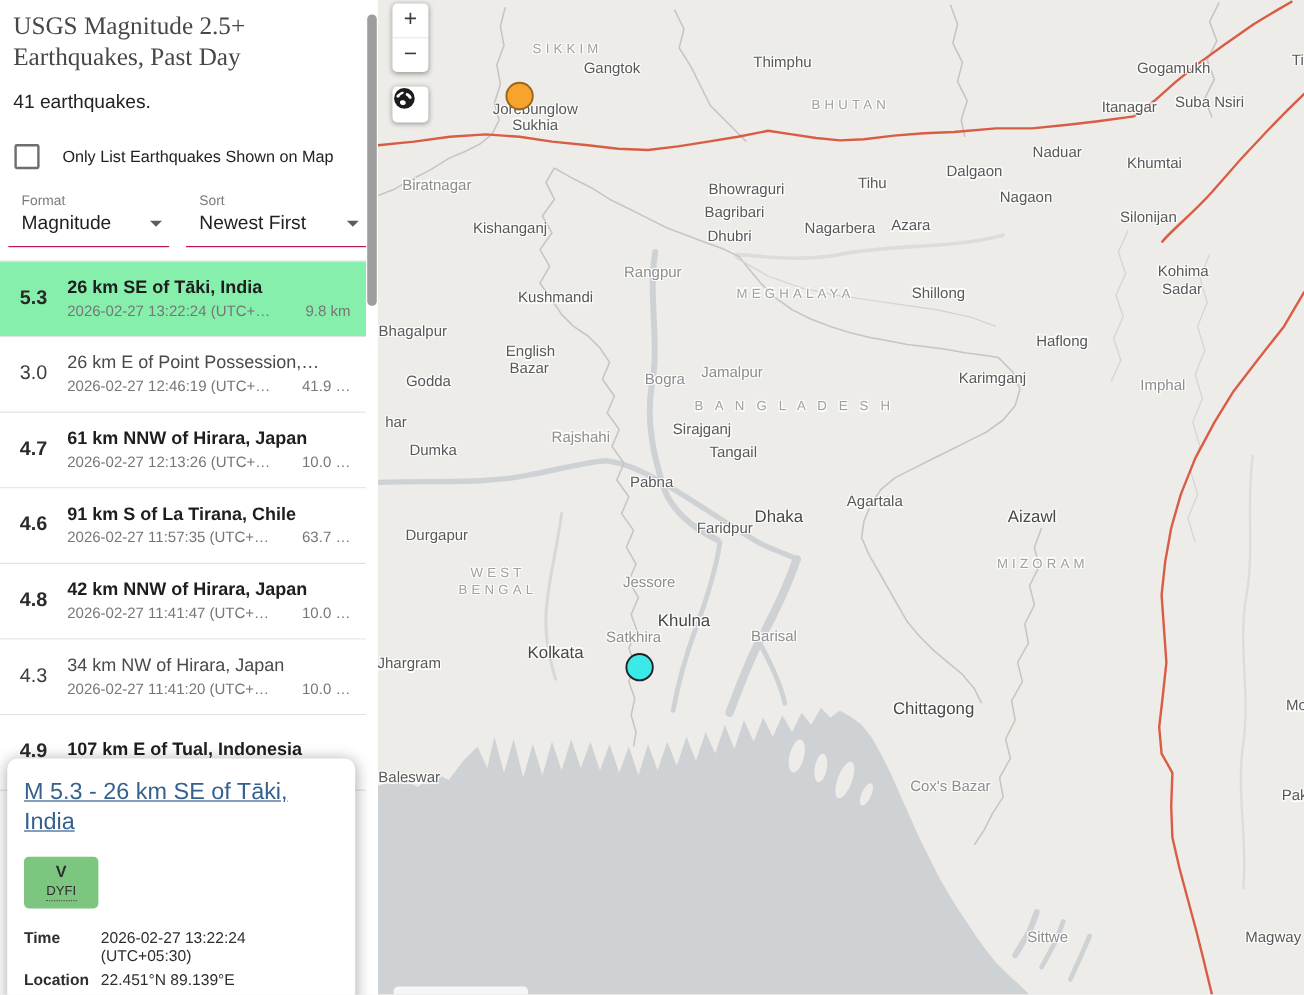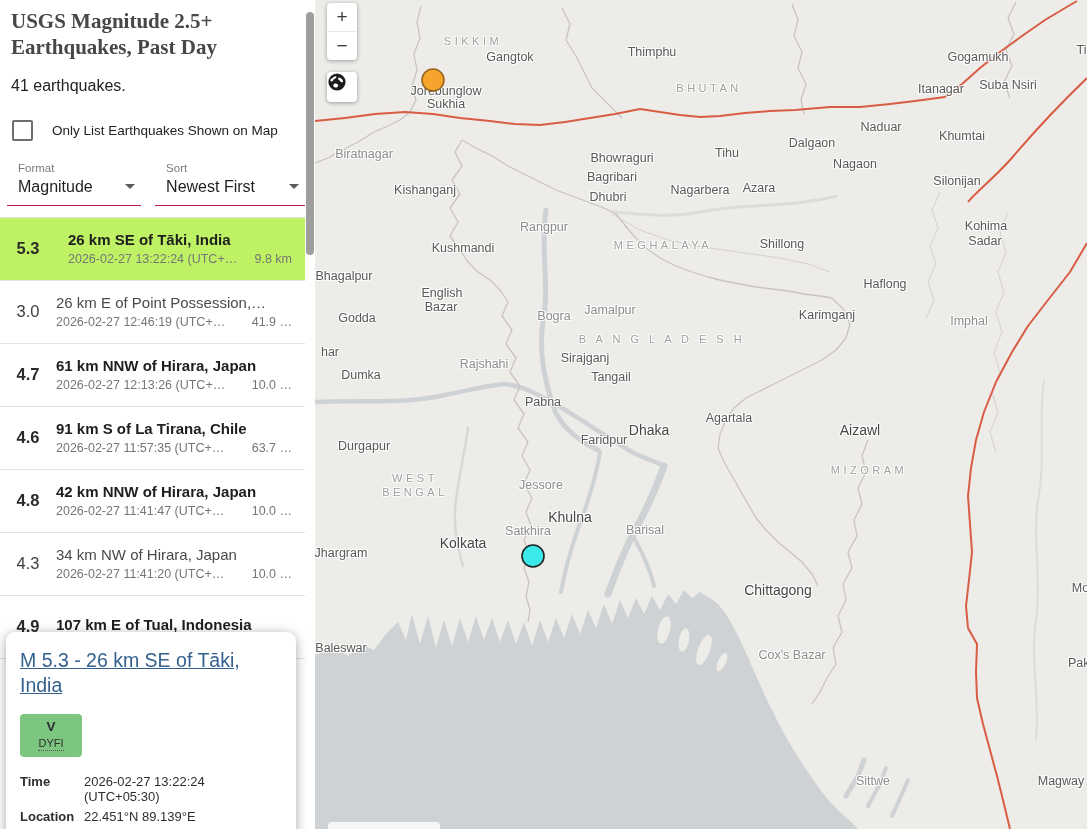--- a/index.html
+++ b/index.html
@@ -3,37 +3,37 @@
 <meta charset="utf-8">
 <style>
   html,body{margin:0;padding:0;background:#fff;}
   .app{position:relative;width:1087px;height:829px;overflow:hidden;
        font-family:"Liberation Sans","DejaVu Sans",sans-serif;background:#EDECE9;}
 
   
   .sidebar{position:absolute;left:0;top:0;width:315px;height:829px;background:#fff;z-index:5;}
   .sb-content{position:absolute;left:0;top:0;right:10px;}
   h1.page-title{margin:0;padding:8px 0 0 11px;font-family:"Liberation Serif","DejaVu Serif",serif;
-       font-weight:700;font-size:21px;line-height:1.25;color:#474747;}
+       font-weight:400;font-size:21px;line-height:1.25;color:#474747;}
   .count{margin:16px 0 0 11px;font-size:16px;color:#232323;}
   .chk-row{display:flex;align-items:center;margin:25px 0 0 12px;}
   .chk-box{width:17px;height:17px;border:2px solid #6e6e6e;border-radius:2px;background:#fff;flex:0 0 auto;cursor:pointer;}
   .chk-label{margin-left:19px;font-size:13.5px;color:#222;}
   .selects{display:flex;margin-top:21px;}
   .sel{border-bottom:1px solid #be185d;padding:0 0 9px 0;cursor:pointer;}
   .sel .slabel{font-size:11.5px;color:#7b7b7b;padding-left:11px;}
   .sel .sval{display:flex;align-items:center;font-size:16px;color:#1f1f1f;margin-top:4px;padding-left:11px;}
   .caret{width:0;height:0;border-left:5px solid transparent;border-right:5px solid transparent;
          border-top:5px solid #5c5c5c;margin-left:auto;margin-right:6px;}
   .sel-format{width:136px;margin-left:7px;}
   .sel-sort{width:152px;margin-left:14px;}
 
   #quake-list{border-top:1px solid #e2e2e2;margin-top:11px;}
   .qrow{display:flex;align-items:center;height:62px;border-bottom:1px solid #e2e2e2;cursor:pointer;background:#fff;}
-  .qrow.selected{background:#bef264;gap:12px;}
+  .qrow.selected{background:#86efac;}
   .qrow .mag{width:56px;text-align:center;font-size:16.5px;color:#3d3d3d;flex:0 0 auto;}
   .qrow.bold .mag{font-weight:700;color:#2a2a2a;}
   .qrow .qbody{flex:1;min-width:0;padding-right:13px;}
   .qrow .qtitle{font-size:15px;color:#4a4a4a;white-space:nowrap;overflow:hidden;}
   .qrow.bold .qtitle{font-weight:700;color:#1e1e1e;}
   .qrow .qmeta{display:flex;font-size:12.5px;color:#767676;margin-top:4px;}
   .qrow .qdepth{margin-left:auto;}
   .sb-scrollbar{position:absolute;right:0;top:0;width:10px;height:829px;background:#fff;}
   .sb-thumb{position:absolute;right:1px;top:12px;width:8px;height:243px;background:#9e9e9e;border-radius:4px;cursor:pointer;}
 

